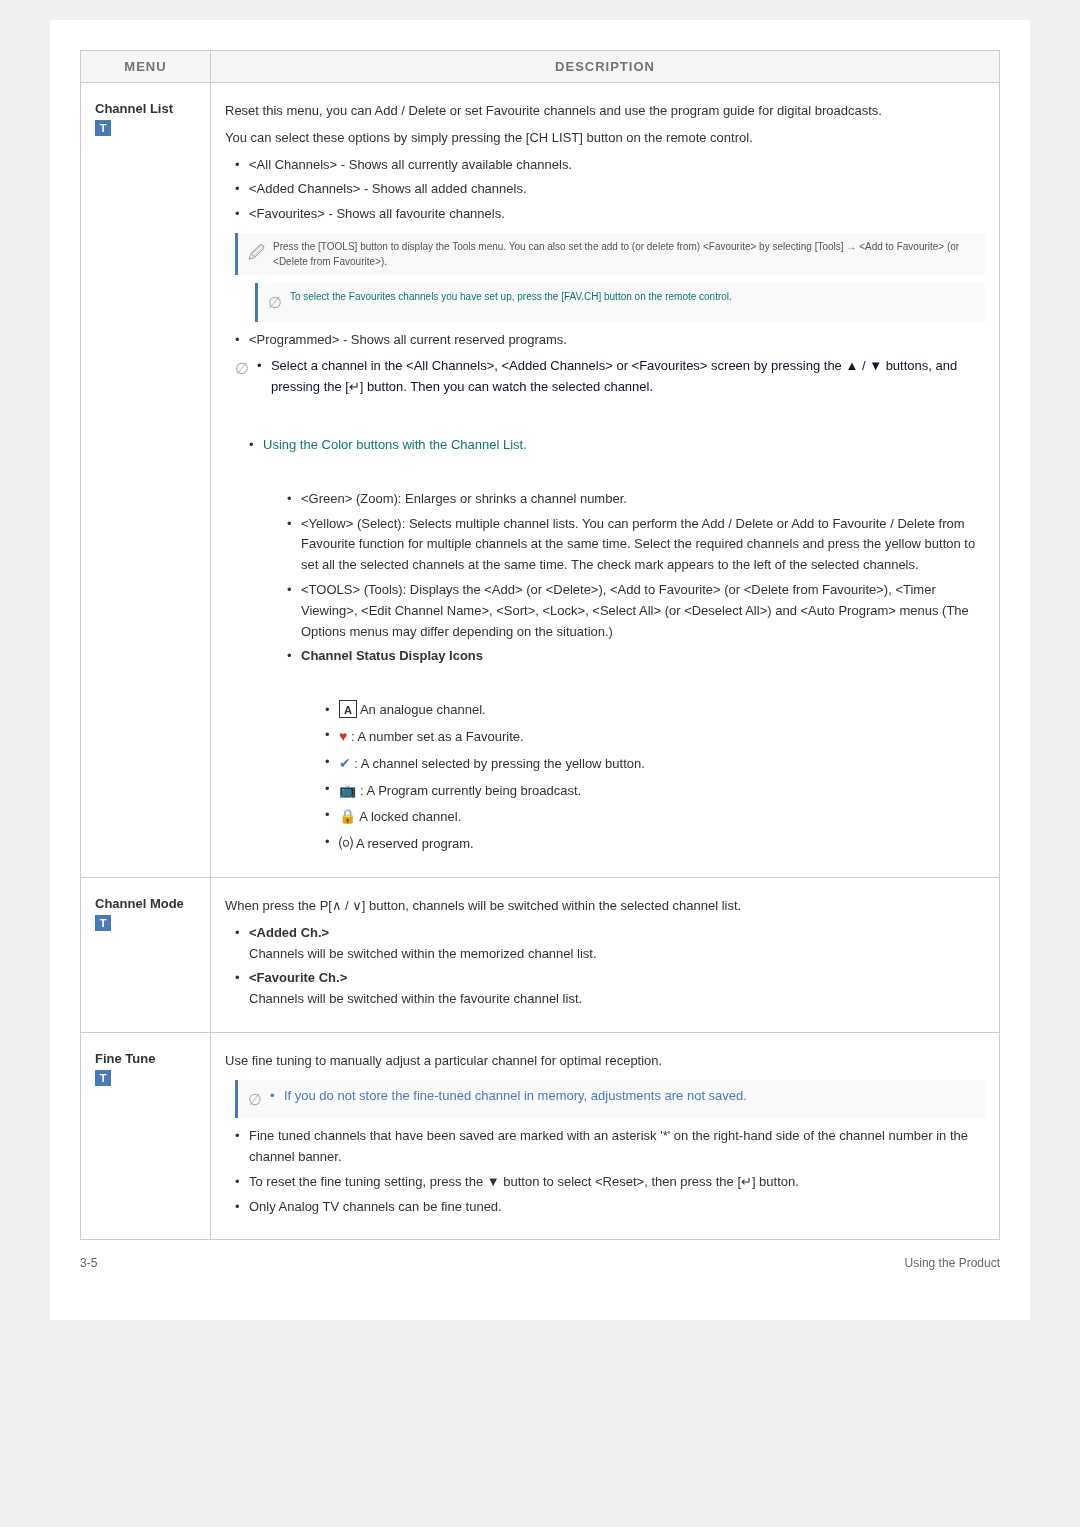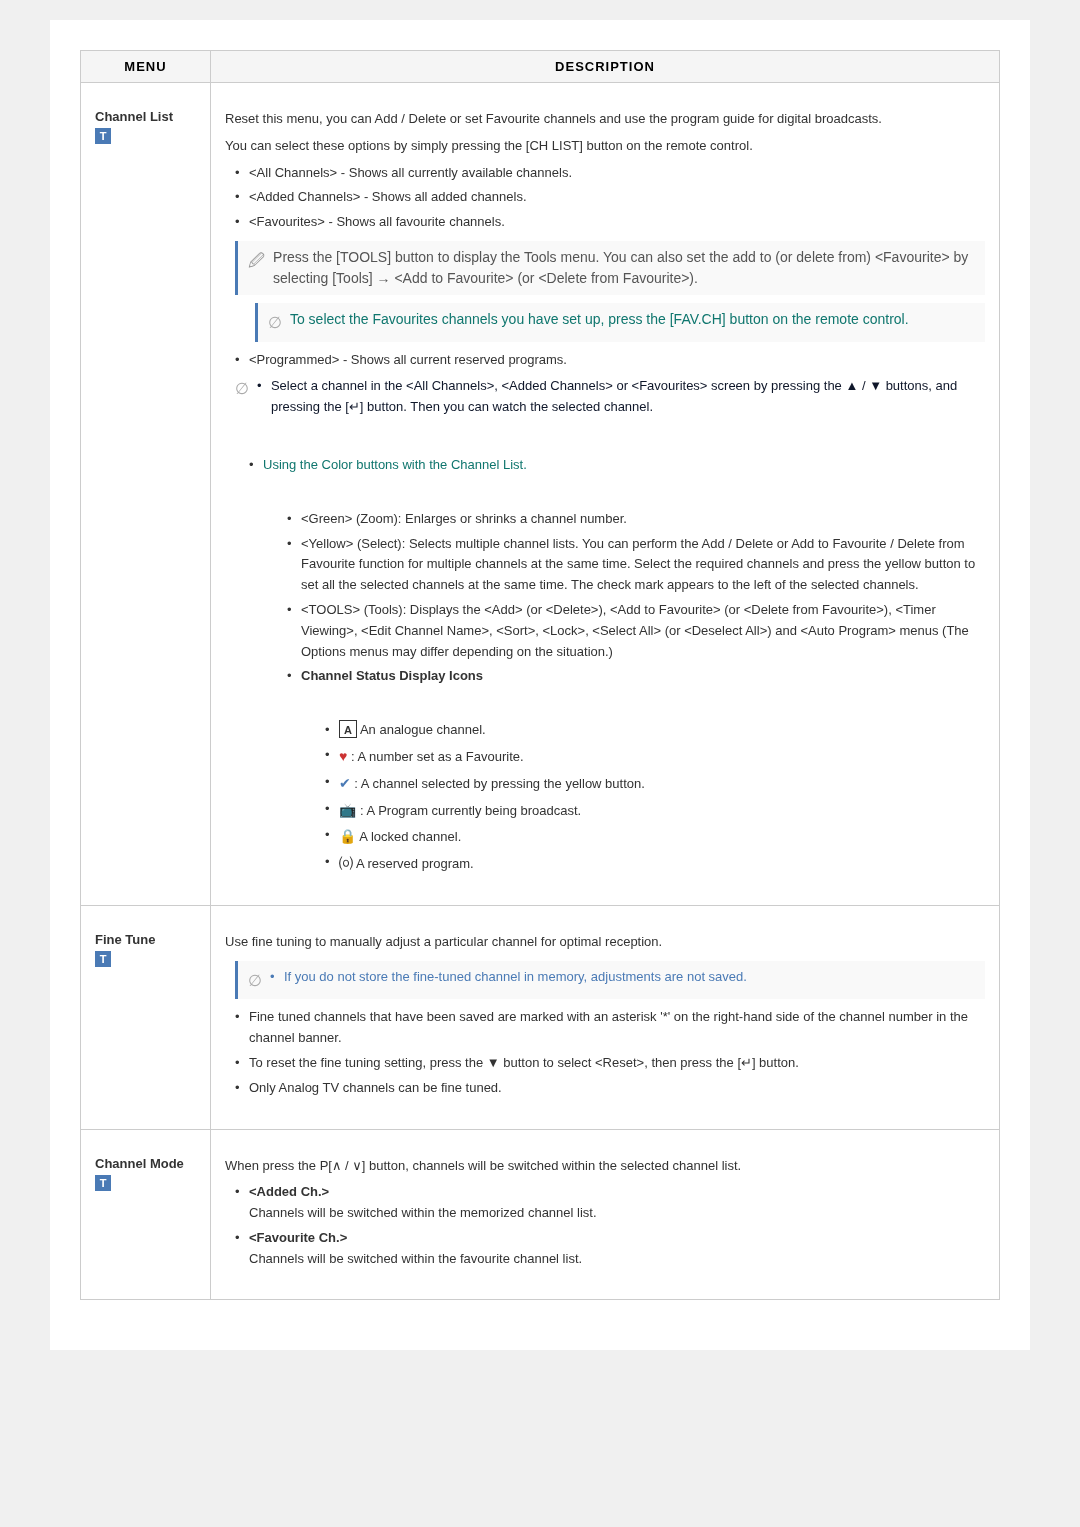--- a/index.html
+++ b/index.html
@@ -16,31 +16,31 @@
       margin: 0 auto;
       padding: 30px 30px 50px 30px;
     }
     table {
       width: 100%;
       border-collapse: collapse;
       border: 1px solid #ccc;
     }
     th {
       background: #f5f5f5;
-      color: #000000;
+      color: #737373;
       font-weight: bold;
       font-size: 13px;
       padding: 8px 12px;
       border: 1px solid #ccc;
       text-align: center;
       letter-spacing: 1px;
     }
     td {
       border: 1px solid #ccc;
-      padding: 26px 14px;
+      padding: 18px 14px;
       vertical-align: top;
     }
     td.menu-col {
       width: 130px;
       font-weight: bold;
       font-size: 13px;
     }
     .t-icon {
       display: inline-block;
       background: #4a7ab5;
@@ -89,21 +89,21 @@
       gap: 8px;
     }
     .note-icon {
       color: #999;
       font-size: 16px;
       flex-shrink: 0;
       margin-top: 1px;
     }
     .note-text {
       color: #555;
-      font-size: 14px;
+      font-size: 10px;
       line-height: 1.5;
     }
     .blue-link {
       color: #0f766e;
     }
     .channel-status-header {
       font-weight: bold;
       margin: 6px 0 4px 40px;
     }
     .footer {
@@ -209,56 +209,60 @@
                   </ul>
                 </li>
               </ul>
             </li>
           </ul>
         </td>
       </tr>
 
       <tr>
         <td class="menu-col">
-          <span>Fine Tune</span><br>
-          <span class="t-icon">T</span>
-        </td>
-        <td class="desc-col">
-          <p>Use fine tuning to manually adjust a particular channel for optimal reception.</p>
-
-          <div class="note-box">
-            <span class="note-icon" style="color:#aaa;">∅</span>
-            <ul class="bullet-list" style="margin:0;">
-              <li style="color:#4a7ab5;">If you do not store the fine-tuned channel in memory, adjustments are not saved.</li>
-            </ul>
-          </div>
-
-          <ul class="bullet-list">
-            <li>Fine tuned channels that have been saved are marked with an asterisk '*' on the right-hand side of the channel number in the channel banner.</li>
-            <li>To reset the fine tuning setting, press the ▼ button to select &lt;Reset&gt;, then press the [↵] button.</li>
-            <li>Only Analog TV channels can be fine tuned.</li>
-          </ul>
-        </td>
-      </tr>
-
-      <tr>
-        <td class="menu-col">
           <span>Channel Mode</span><br>
           <span class="t-icon">T</span>
         </td>
         <td class="desc-col">
           <p>When press the P[∧ / ∨] button, channels will be switched within the selected channel list.</p>
           <ul class="bullet-list">
             <li>
               <strong>&lt;Added Ch.&gt;</strong><br>
               <span>Channels will be switched within the memorized channel list.</span>
             </li>
             <li>
               <strong>&lt;Favourite Ch.&gt;</strong><br>
               <span>Channels will be switched within the favourite channel list.</span>
             </li>
           </ul>
         </td>
       </tr>
+
+      <tr>
+        <td class="menu-col">
+          <span>Fine Tune</span><br>
+          <span class="t-icon">T</span>
+        </td>
+        <td class="desc-col">
+          <p>Use fine tuning to manually adjust a particular channel for optimal reception.</p>
+
+          <div class="note-box">
+            <span class="note-icon" style="color:#aaa;">∅</span>
+            <ul class="bullet-list" style="margin:0;">
+              <li style="color:#4a7ab5;">If you do not store the fine-tuned channel in memory, adjustments are not saved.</li>
+            </ul>
+          </div>
+
+          <ul class="bullet-list">
+            <li>Fine tuned channels that have been saved are marked with an asterisk '*' on the right-hand side of the channel number in the channel banner.</li>
+            <li>To reset the fine tuning setting, press the ▼ button to select &lt;Reset&gt;, then press the [↵] button.</li>
+            <li>Only Analog TV channels can be fine tuned.</li>
+          </ul>
+        </td>
+      </tr>
     </tbody>
   </table>
 
+  <div class="footer">
+    <span>3-5</span>
+    <span>Using the Product</span>
+  </div>
 </div>
 
 </body></html>

